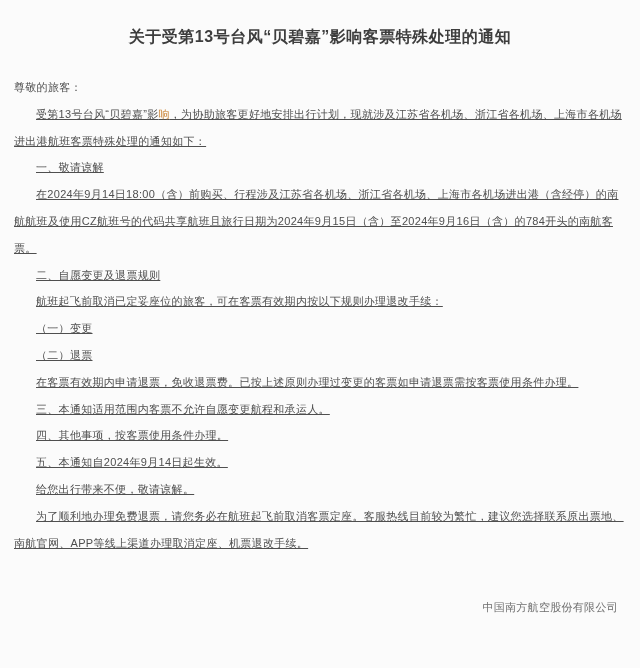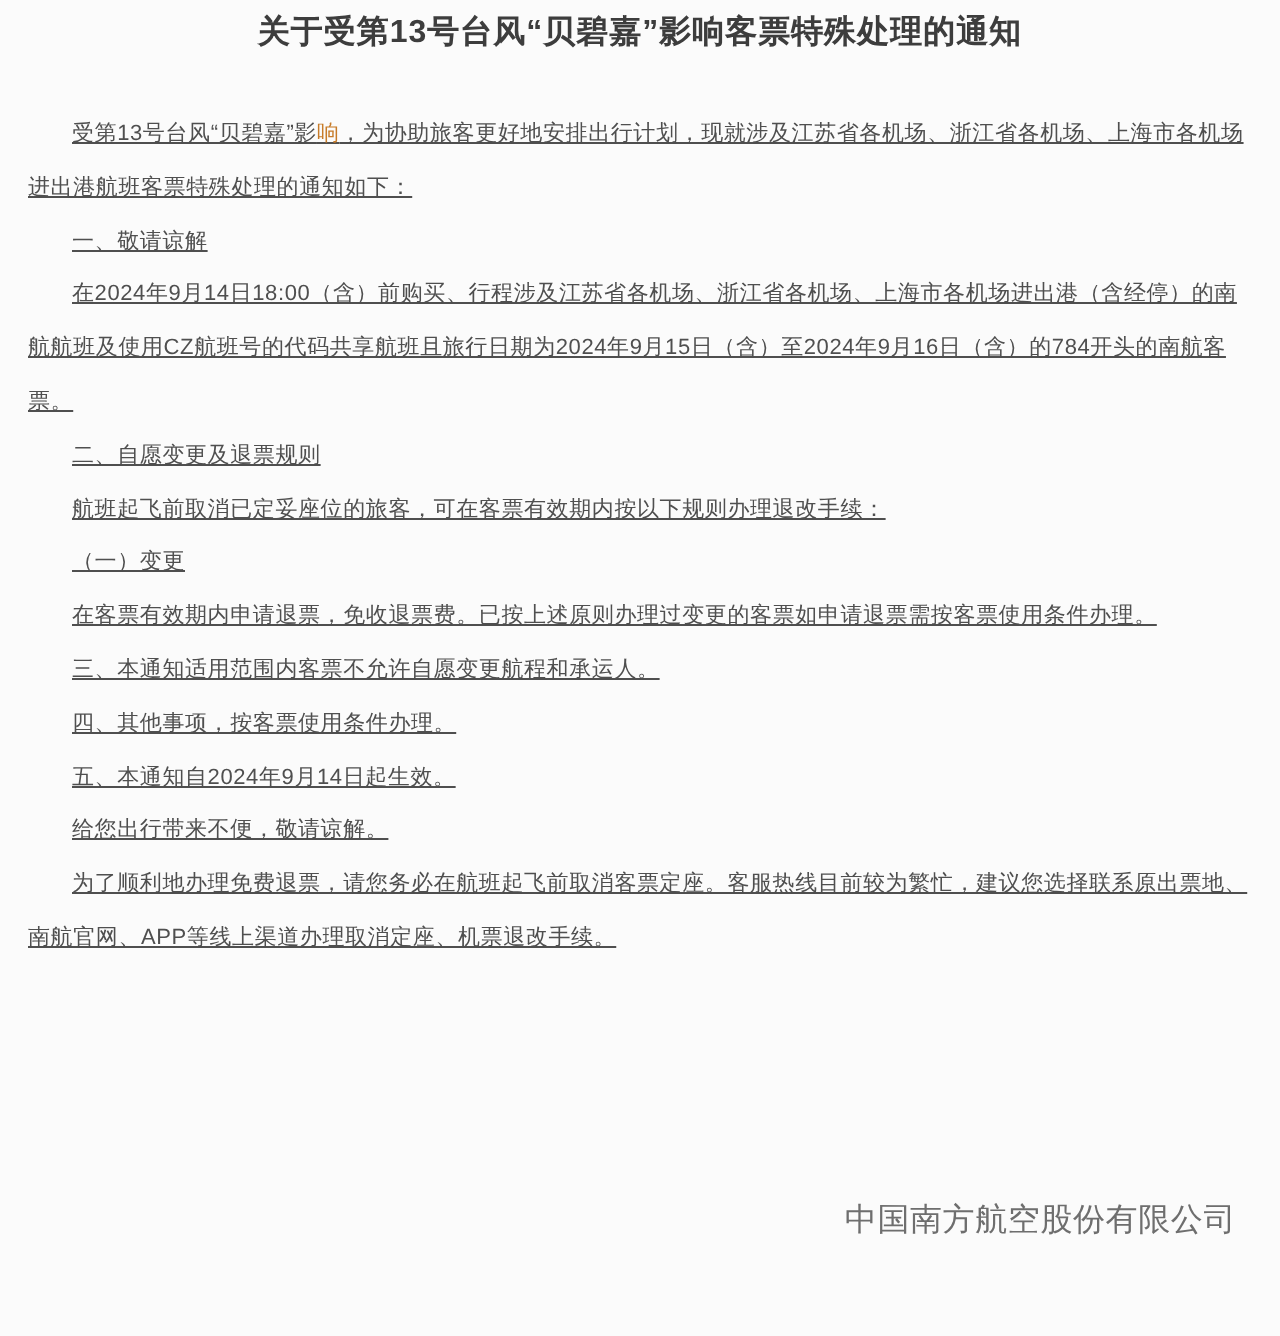--- a/index.html
+++ b/index.html
@@ -6,21 +6,21 @@
   html, body { width: 640px; height: 668px; }
   body {
     background: #fbfbfb;
     font-family: "Liberation Sans", sans-serif;
     color: #4f4f4f;
   }
   .page {
     position: relative;
     width: 640px;
     height: 624px;
-    padding: 4px 14px 0 14px;
+    padding: 24px 14px 0 14px;
     overflow: hidden;
     background: #fbfbfb;
   }
   .doc-title {
     text-align: center;
     font-size: 16px;
     font-weight: bold;
     color: #3d3d3d;
     line-height: 26px;
     letter-spacing: 0.5px;
@@ -32,21 +32,21 @@
     color: #4f4f4f;
     letter-spacing: 0.3px;
   }
   .doc-body p { margin: 0; }
   .indent { text-indent: 2em; text-decoration: underline; }
   .hl { color: #c77b28; }
   .footer-company {
     position: absolute;
     top: 600px;
     right: 22px;
-    font-size: 16px;
+    font-size: 11px;
     color: #6e6e6e;
     letter-spacing: 0.3px;
     z-index: 3;
   }
   .footer-date {
     position: absolute;
     top: 633px;
     right: 80px;
     font-size: 11px;
     color: #9d9d9d;
@@ -70,28 +70,30 @@
   .watermark-icon svg { display: block; }
 </style>
 </head>
 <body>
 
 <div class="page">
 
   <div class="doc-title">关于受第13号台风“贝碧嘉”影响客票特殊处理的通知</div>
 
   <div class="doc-body">
+    <p>尊敬的旅客：</p>
 
     <p class="indent"><span>受第13号台风“贝碧嘉”影</span><span class="hl">响</span><span>，为协助旅客更好地安排出行计划，现就涉及江苏省各机场、浙江省各机场、上海市各机场进出港航班客票特殊处理的通知如下：</span></p>
 
     <p class="indent">一、敬请谅解</p>
     <p class="indent">在2024年9月14日18:00（含）前购买、行程涉及江苏省各机场、浙江省各机场、上海市各机场进出港（含经停）的南航航班及使用CZ航班号的代码共享航班且旅行日期为2024年9月15日（含）至2024年9月16日（含）的784开头的南航客票。</p>
     <p class="indent">二、自愿变更及退票规则</p>
     <p class="indent">航班起飞前取消已定妥座位的旅客，可在客票有效期内按以下规则办理退改手续：</p>
     <p class="indent">（一）变更</p>
+    <p class="indent">（二）退票</p>
     <p class="indent">在客票有效期内申请退票，免收退票费。已按上述原则办理过变更的客票如申请退票需按客票使用条件办理。</p>
     <p class="indent">三、本通知适用范围内客票不允许自愿变更航程和承运人。</p>
     <p class="indent">四、其他事项，按客票使用条件办理。</p>
     <p class="indent">五、本通知自2024年9月14日起生效。</p>
     <p class="indent">给您出行带来不便，敬请谅解。</p>
     <p class="indent">为了顺利地办理免费退票，请您务必在航班起飞前取消客票定座。客服热线目前较为繁忙，建议您选择联系原出票地、南航官网、APP等线上渠道办理取消定座、机票退改手续。</p>
   </div>
 
   <div class="footer-company">中国南方航空股份有限公司</div>
   <div class="footer-date">2024年9月14日</div>

